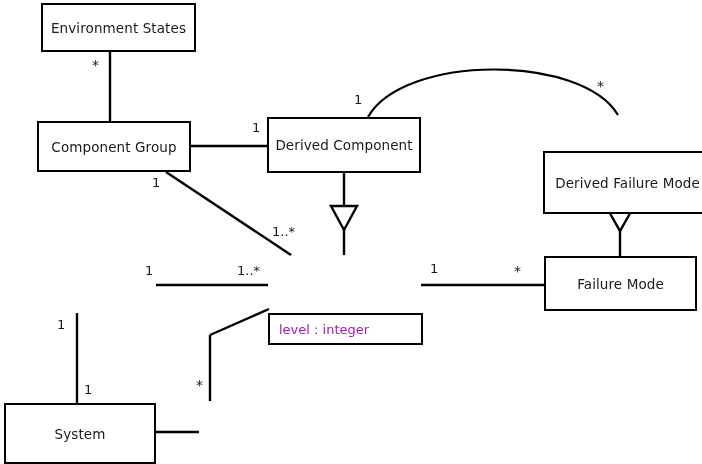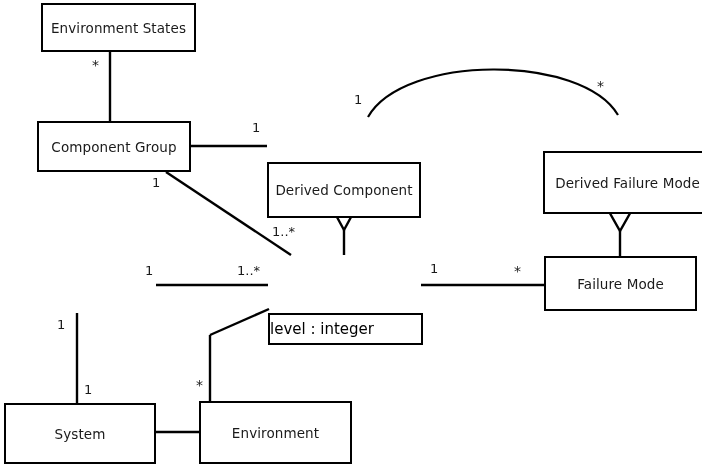--- a/index.html
+++ b/index.html
@@ -41,22 +41,23 @@
     text-align: center;
     letter-spacing: 0.1px;
   }
   .uml-attr-compartment {
     position: absolute;
     box-sizing: border-box;
     border: 2px solid #000000;
     background: #ffffff;
     display: flex;
     align-items: center;
-    font-size: 15px;
-    color: #000000;
+    padding-left: 9px;
+    font-size: 13px;
+    color: #a21caf;
     z-index: 2;
   }
   .mult-label {
     position: absolute;
     font-size: 13px;
     color: #1a1a1a;
     white-space: nowrap;
     z-index: 3;
     line-height: 1;
   }
@@ -100,42 +101,39 @@
   </svg>
 
   <div class="uml-class" style="left:41px; top:3px; width:155px; height:49px;">
     <div class="uml-name-compartment">Environment States</div>
   </div>
 
   <div class="uml-class" style="left:37px; top:121px; width:154px; height:51px;">
     <div class="uml-name-compartment">Component Group</div>
   </div>
 
-  <div class="uml-class" style="left:267px; top:117px; width:154px; height:56px;margin-top:45px;">
+  <div class="uml-class" style="left:267px; top:117px; width:154px; height:56px;">
     <div class="uml-name-compartment">Derived Component</div>
   </div>
 
   <div class="uml-class" style="left:543px; top:115px; width:169px; height:63px;margin-top:36px;">
     <div class="uml-name-compartment">Derived Failure Mode</div>
   </div>
 
 
   <div class="uml-attr-compartment" style="left:268px; top:313px; width:155px; height:32px;">level : integer</div>
 
   <div class="uml-class" style="left:544px; top:256px; width:153px; height:55px;">
     <div class="uml-name-compartment">Failure Mode</div>
   </div>
 
   <div class="uml-class" style="left:4px; top:403px; width:152px; height:61px;">
     <div class="uml-name-compartment">System</div>
   </div>
 
-  <div class="uml-class" style="left:199px; top:401px; width:153px; height:63px;">
-    <div class="uml-name-compartment">Environment</div>
-  </div>
 
   <span class="mult-label star" style="left:92px; top:58px;">*</span>
 
   <span class="mult-label" style="left:252px; top:121px;">1</span>
 
   <span class="mult-label" style="left:354px; top:93px;">1</span>
 
   <span class="mult-label star" style="left:597px; top:79px;">*</span>
 
   <span class="mult-label" style="left:152px; top:176px;">1</span>

